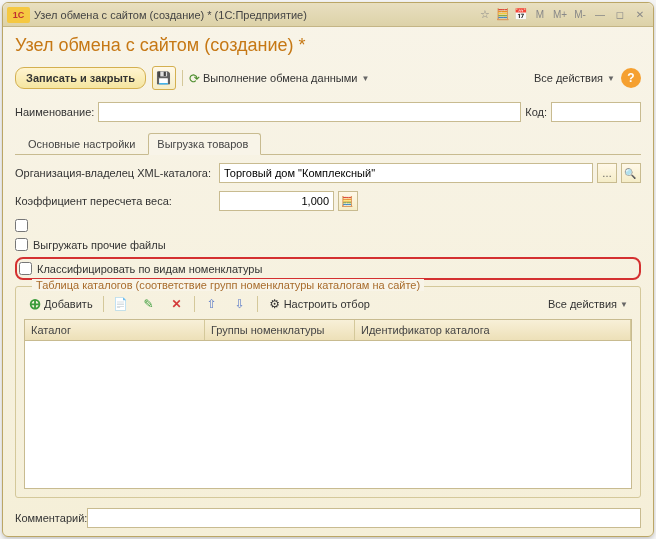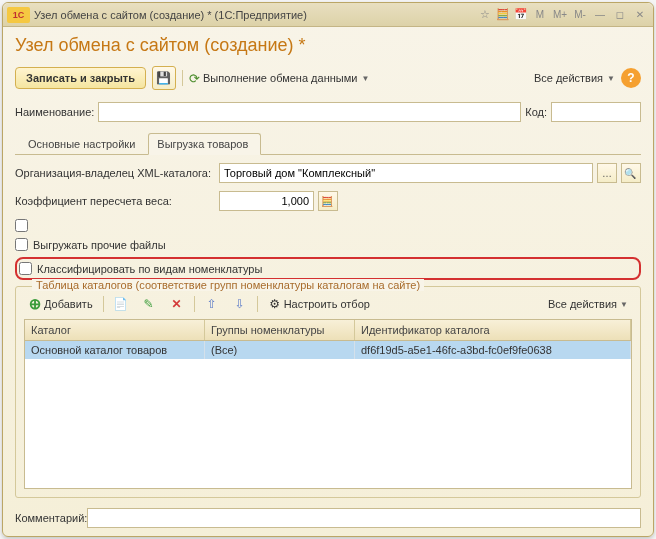--- a/index.html
+++ b/index.html
@@ -14,21 +14,21 @@
 .tb-btn { width: 18px; height: 16px; display: flex; align-items: center; justify-content: center; font-size: 10px; color: #888; cursor: pointer; }
 .tb-ico { width: 16px; height: 16px; display: flex; align-items: center; justify-content: center; font-size: 11px; }
 .tb-star { color: #888; }
 .tb-calc { color: #d4a030; }
 .tb-cal { color: #d08030; }
 
 .content { padding: 8px 12px; flex: 1; display: flex; flex-direction: column; }
 .page-title { font-size: 18px; color: #c67815; margin-bottom: 10px; }
 
 .toolbar { display: flex; align-items: center; gap: 6px; margin-bottom: 12px; }
-.btn-main { background: linear-gradient(#fff4d0, #f5e5a0); border: 1px solid #d4b050; border-radius: 4px; padding: 4px 10px; font-size: 11px; font-weight: bold; color: #333; cursor: pointer; }
+.btn-main { background: linear-gradient(#fff4d0, #f5e5a0); border: 1px solid #d4b050; border-radius: 9px; padding: 4px 10px; font-size: 11px; font-weight: bold; color: #333; cursor: pointer; }
 .btn-icon { width: 24px; height: 24px; border: 1px solid #d4b050; background: linear-gradient(#fff8e8, #f5edc8); border-radius: 3px; display: flex; align-items: center; justify-content: center; cursor: pointer; font-size: 12px; }
 .toolbar-link { font-size: 11px; color: #333; display: flex; align-items: center; gap: 3px; cursor: pointer; }
 .toolbar-link .arr { color: #4a8c2c; font-size: 13px; }
 .dd { font-size: 8px; margin-left: 1px; color: #666; }
 .spacer { flex: 1; }
 .help-btn { width: 20px; height: 20px; border-radius: 10px; background: #f5a030; color: #fff; display: flex; align-items: center; justify-content: center; font-size: 12px; font-weight: bold; cursor: pointer; }
 
 .field-row { display: flex; align-items: center; gap: 4px; margin-bottom: 10px; font-size: 11px; color: #333; }
 .field-row input[type="text"] { border: 1px solid #c8bb90; background: #fff; height: 20px; padding: 0 4px; font-size: 11px; }
 .inp-name { flex: 1; }
@@ -36,21 +36,21 @@
 
 .tabs { display: flex; border-bottom: 1px solid #c8bb90; margin-bottom: 8px; }
 .tab { padding: 4px 12px; font-size: 11px; color: #444; border: 1px solid transparent; border-bottom: none; cursor: pointer; position: relative; top: 1px; }
 .tab.active { background: #f8f4e8; border: 1px solid #c8bb90; border-bottom: 1px solid #f8f4e8; border-radius: 3px 3px 0 0; padding-left: 8px; }
 
 .tab-content { flex: 1; display: flex; flex-direction: column; }
 .form-row { display: flex; align-items: center; gap: 4px; margin-bottom: 8px; font-size: 11px; color: #333; }
 .form-row .lbl { min-width: 200px; }
 .inp-org { flex: 1; border: 1px solid #c8bb90; height: 20px; background: #fff; padding: 0 4px; font-size: 11px; }
 .inp-btn { width: 20px; height: 20px; border: 1px solid #c8bb90; background: linear-gradient(#fff8e8, #f5edc8); display: flex; align-items: center; justify-content: center; font-size: 10px; cursor: pointer; color: #555; }
-.inp-coef { width: 95px; text-align: right; border: 1px solid #c8bb90; height: 20px; background: #fff; padding: 9px 4px; font-size: 11px; }
+.inp-coef { width: 115px; text-align: right; border: 1px solid #c8bb90; height: 20px; background: #fff; padding: 9px 4px; font-size: 11px; }
 
 .check-row { display: flex; align-items: center; gap: 5px; margin-bottom: 6px; font-size: 11px; color: #333; }
 .check-row input { width: 13px; height: 13px; }
 .highlight { border: 2px solid #d43030; border-radius: 8px; padding: 3px 8px 3px 2px; display: inline-flex; }
 
 .groupbox { border: 1px solid #d4c89a; border-radius: 3px; padding: 8px; margin-top: -2px; flex: 1; display: flex; flex-direction: column; position: relative; }
 .groupbox-title { position: absolute; top: -8px; left: 16px; background: #f8f4e8; padding: 0 4px; font-size: 11px; color: #a86c2c; }
 
 .grid-toolbar { display: flex; align-items: center; gap: 6px; margin-bottom: 6px; }
 .grid-btn { display: flex; align-items: center; gap: 2px; font-size: 11px; color: #333; cursor: pointer; padding: 2px 4px; }
@@ -192,25 +192,20 @@
             <span class="dd">▼</span>
           </div>
         </div>
 
         <div class="grid">
           <div class="grid-header">
             <div class="grid-col col1">Каталог</div>
             <div class="grid-col col2">Группы номенклатуры</div>
             <div class="grid-col col3">Идентификатор каталога</div>
           </div>
-          <div class="grid-row">
-            <div class="grid-cell col1">Основной каталог товаров</div>
-            <div class="grid-cell col2">(Все)</div>
-            <div class="grid-cell col3">df6f19d5-a5e1-46fc-a3bd-fc0ef9fe0638</div>
-          </div>
           <div class="grid-body"></div>
         </div>
       </div>
     </div>
 
     <div class="comment-row">
       <span>Комментарий:</span>
       <input type="text" class="inp-comment" value="" style="">
     </div>
   </div>

